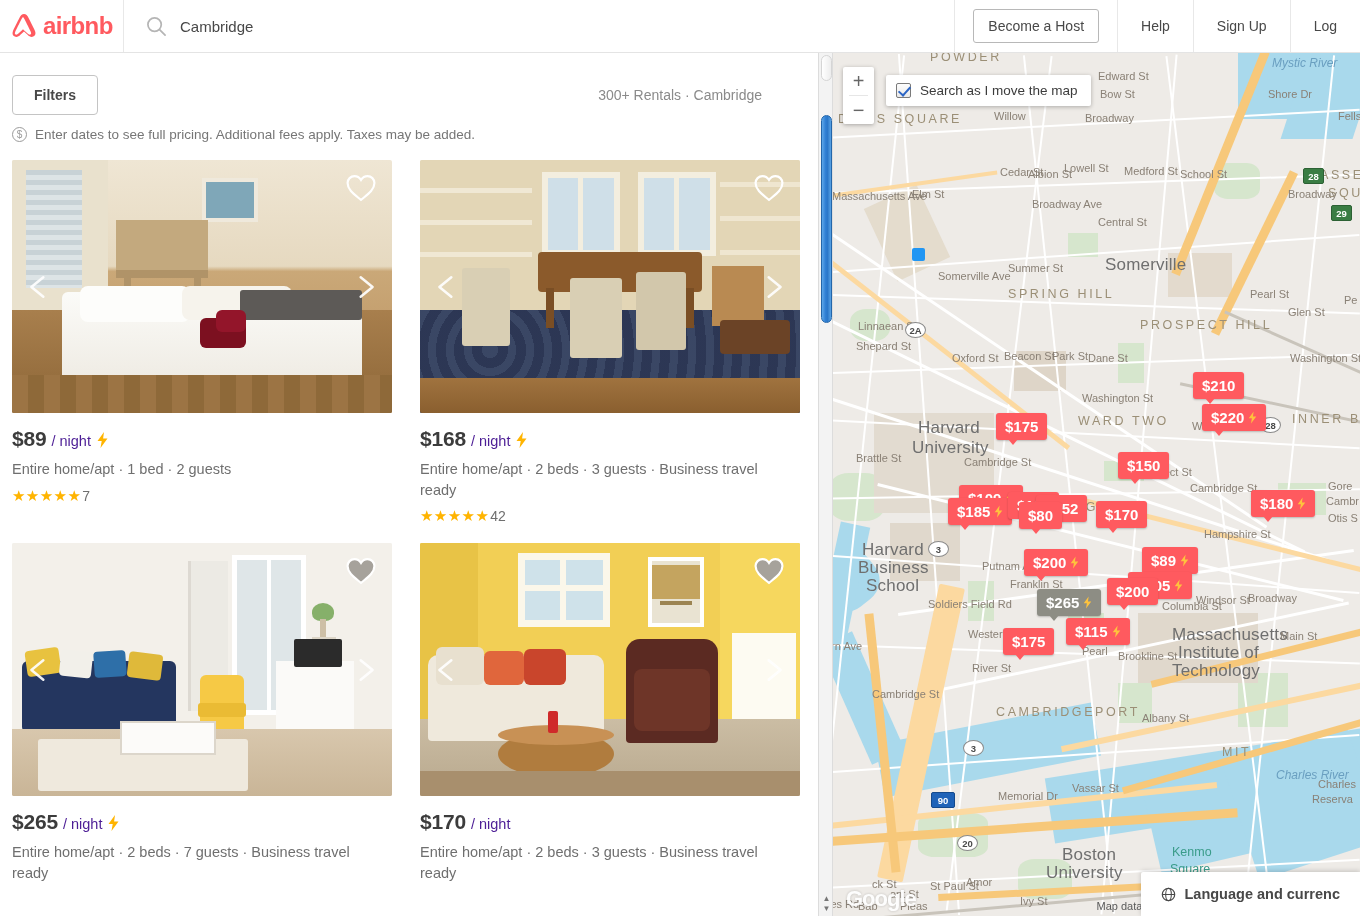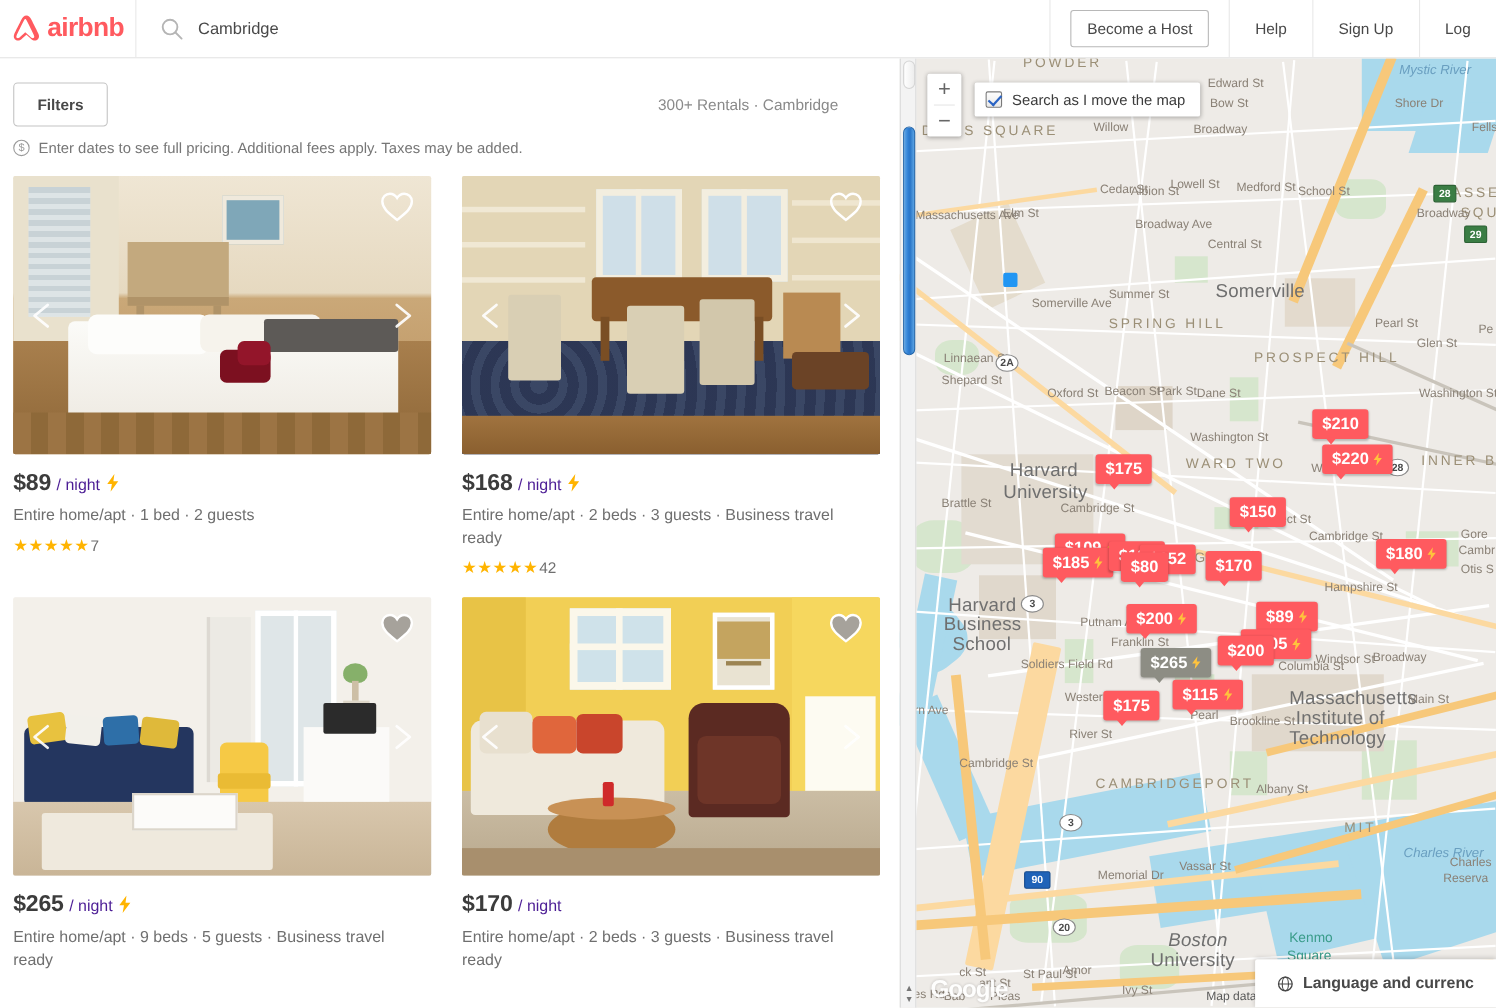--- a/index.html
+++ b/index.html
@@ -410,21 +410,21 @@
           <polyline points="8,3 19,12 8,21" fill="none" stroke="#fff" stroke-width="2.3" stroke-linecap="round" stroke-linejoin="round"></polyline>
         </svg>
       </div>
       <div class="price-line">
         <span class="price">$265</span>
         <span class="per-night">/ night</span>
         <svg class="bolt" viewBox="0 0 12 16">
           <polygon points="7.5,0 1,9 5.2,9 4,16 11,6.6 6.6,6.6" fill="#ffb400"></polygon>
         </svg>
       </div>
-      <div class="meta">Entire home/apt · 9 beds · 5 guests · Business travel ready</div>
+      <div class="meta">Entire home/apt · 2 beds · 7 guests · Business travel ready</div>
     </div>
 
     <div class="card">
       <div class="photo ph4">
         <div class="scene">
           <div class="sh" style="left:0;top:0;width:380px;height:176px;background:#f2cf55;"></div>
           <div class="sh" style="left:0;top:0;width:58px;height:176px;background:#e8c346;"></div>
           <div class="sh" style="left:98px;top:10px;width:92px;height:74px;background:#cfe2ea;border:7px solid #fbf7ea;"></div>
           <div class="sh" style="left:140px;top:10px;width:6px;height:74px;background:#fbf7ea;"></div>
           <div class="sh" style="left:98px;top:42px;width:92px;height:6px;background:#fbf7ea;"></div>
@@ -618,21 +618,21 @@
       <div class="mlabel" style="left: 462px; top: 577px;">Main St</div>
       <div class="mlabel" style="left: 54px; top: 635px;">Cambridge St</div>
       <div class="mlabel place" style="left: 178px; top: 652px;">CAMBRIDGEPORT</div>
       <div class="mlabel" style="left: 324px; top: 659px;">Albany St</div>
       <div class="mlabel place" style="left: 404px; top: 692px;">MIT</div>
       <div class="mlabel" style="left: 180px; top: 737px;">Memorial Dr</div>
       <div class="mlabel" style="left: 254px; top: 729px; text-align: right;">Vassar St</div>
       <div class="mlabel water-lbl" style="left: 458px; top: 715px;">Charles River</div>
       <div class="mlabel" style="left: 500px; top: 725px;">Charles</div>
       <div class="mlabel" style="left: 494px; top: 740px;">Reserva</div>
-      <div class="mlabel big" style="left: 244px; top: 792px; font-style: italic;">Boston</div>
+      <div class="mlabel big" style="left: 244px; top: 792px;">Boston</div>
       <div class="mlabel big" style="left: 228px; top: 810px;">University</div>
       <div class="mlabel teal" style="left: 354px; top: 792px;">Kenmo</div>
       <div class="mlabel teal" style="left: 352px; top: 809px;">Square</div>
       <div class="mlabel" style="left: 202px; top: 842px;">Ivy St</div>
       <div class="mlabel" style="left: 40px; top: 847px;">Bab</div>
       <div class="mlabel" style="left: 82px; top: 847px;">Pleas</div>
       <div class="mlabel" style="left: 72px; top: 835px;">ant St</div>
       <div class="mlabel" style="left: 112px; top: 827px;">St Paul St</div>
       <div class="mlabel" style="left: 148px; top: 823px;">Amor</div>
       <div class="mlabel" style="left: 10px; top: 845px;">les Rd</div>

